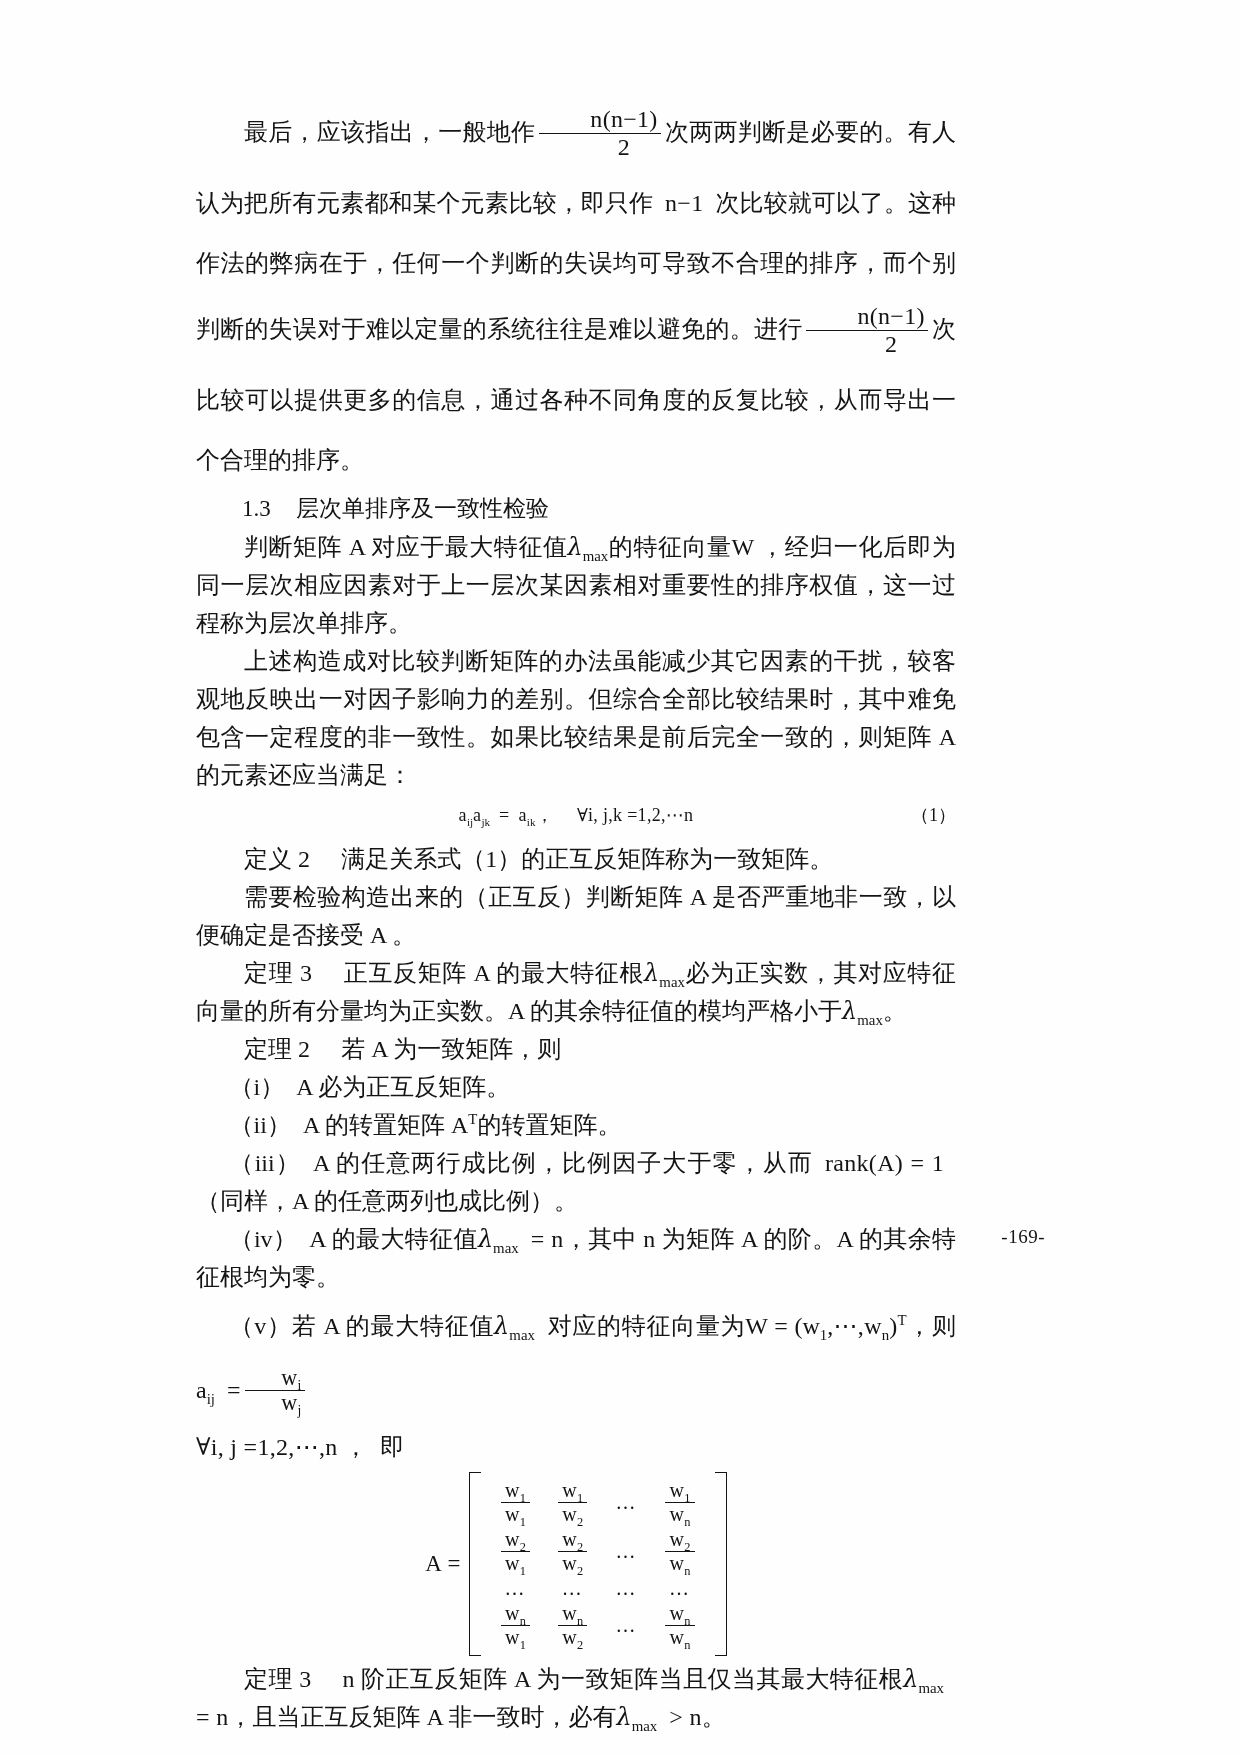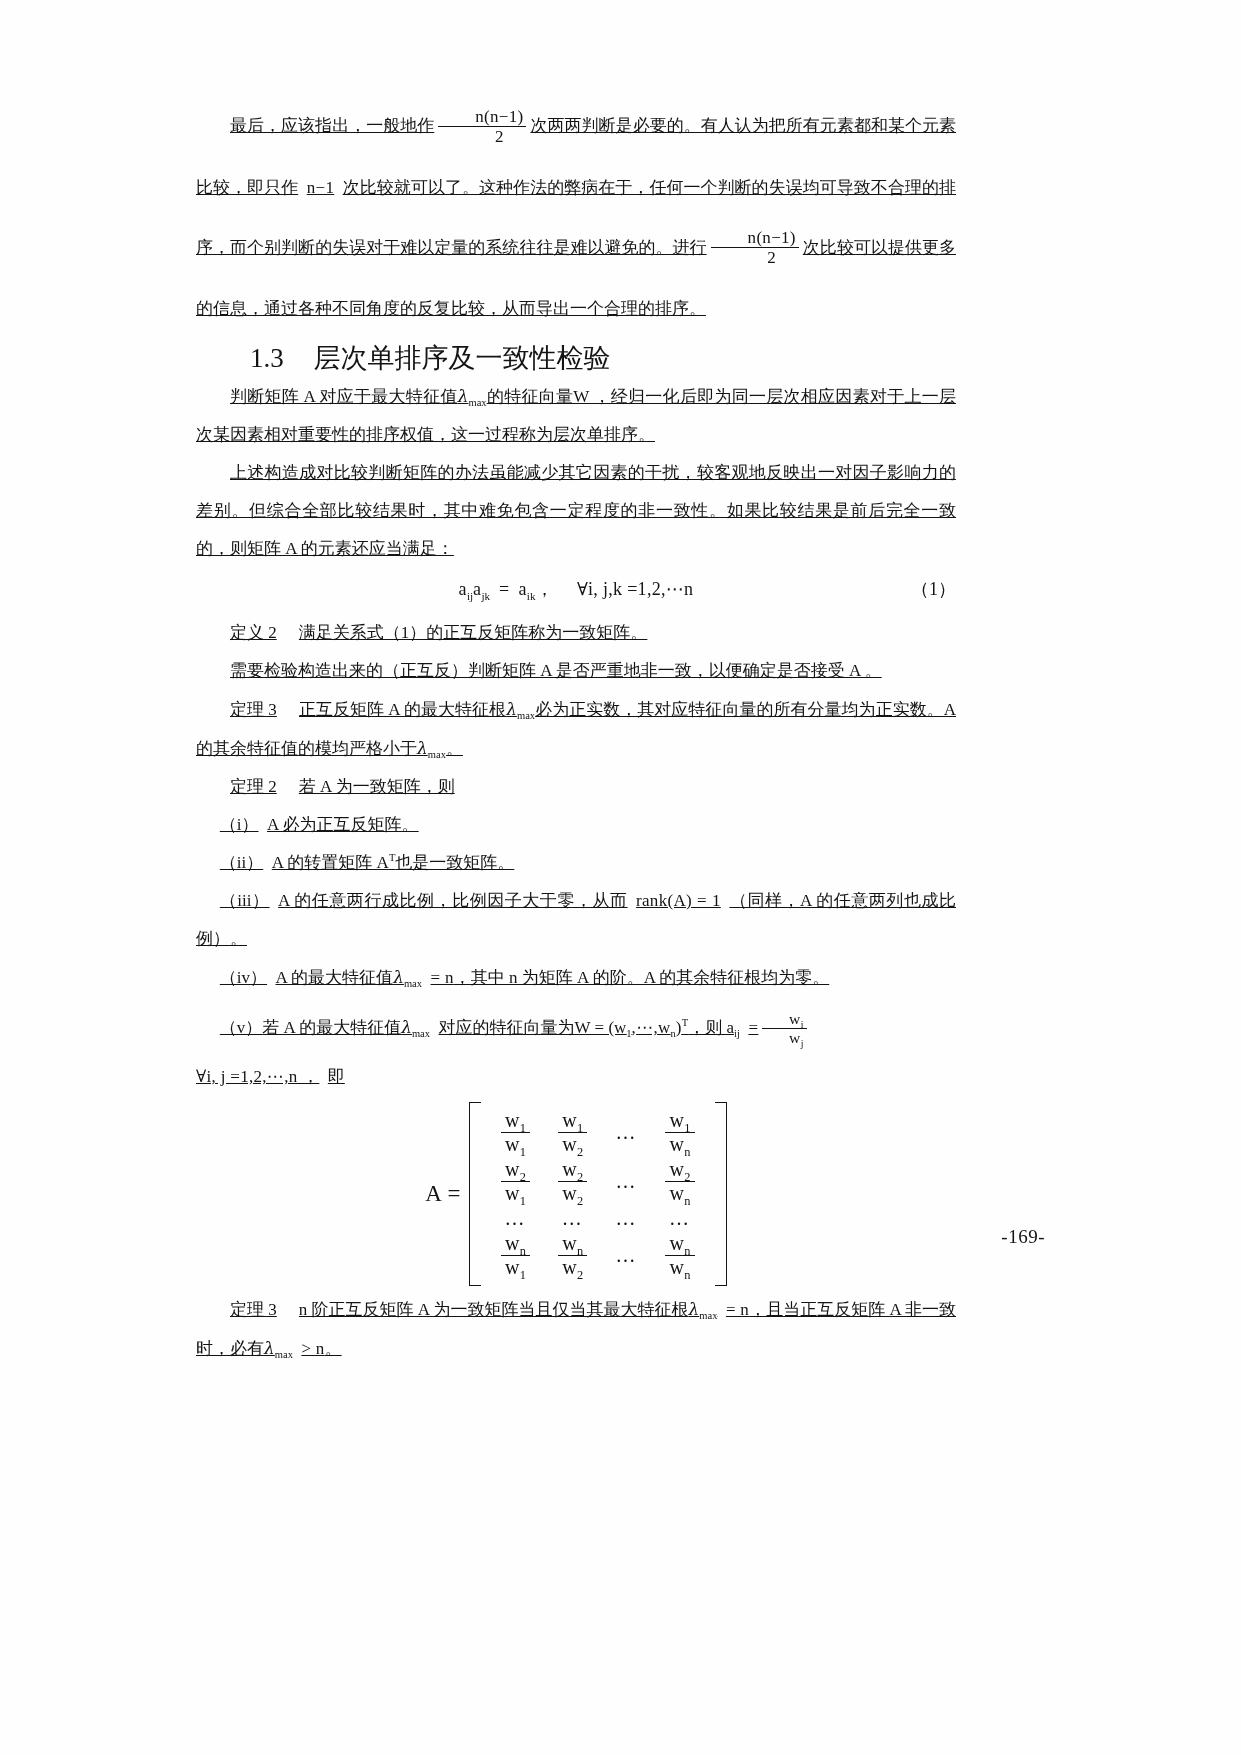--- a/index.html
+++ b/index.html
@@ -23,26 +23,25 @@
     background: #fefefe;
   }
   .content {
     position: absolute;
     left: 196px;
     top: 96px;
     width: 760px;
   }
   
   .para {
-    font-size: 17px;
+    font-size: 24px;
     line-height: 38px;
     text-align: justify;
     text-justify: inter-ideograph;
     margin: 0 0 0 0;
-    text-decoration: underline;
   }
   .para.indent { text-indent: 2em; }
   .tall { line-height: 60px; }
   .mathvar {
     font-family: "Liberation Serif", "DejaVu Serif", serif;
     font-style: normal;
     letter-spacing: .3px;
   }
   .lam { font-style: italic; font-family: "DejaVu Serif", serif; }
   sub.s, sup.s {
@@ -61,21 +60,21 @@
   }
   .frac > .num { display: block; padding: 0 3px; }
   .frac > .den {
     display: block;
     border-top: 1.6px solid #141414;
     padding: 0 3px;
   }
   .frac.small { font-size: 0.92em; }
   
   .section-head {
-    font-size: 27px;
+    font-size: 23px;
     line-height: 38px;
     text-indent: 2em;
   }
   .section-head .num { margin-right: 1.1em; }
   
   .display-eq {
     position: relative;
     font-size: 18px;
     line-height: 38px;
     text-align: center;
@@ -196,21 +195,21 @@
 
     <div class="para indent">
       <span>定理 2</span><span class="sp"></span><span>若 A 为一致矩阵，则</span>
     </div>
 
     <div class="para" style="text-indent:1.4em;">
       <span>（i）</span><span class="sp-s"></span><span>A 必为正互反矩阵。</span>
     </div>
 
     <div class="para" style="text-indent:1.4em;">
-      <span>（ii）</span><span class="sp-s"></span><span>A 的转置矩阵 A</span><sup class="s">T</sup><span>也是一致矩阵。</span>
+      <span>（ii）</span><span class="sp-s"></span><span>A 的转置矩阵 A</span><sup class="s">T</sup><span>的转置矩阵。</span>
     </div>
 
     <div class="para" style="text-indent:1.4em;">
       <span>（iii）</span><span class="sp-s"></span><span>A 的任意两行成比例，比例因子大于零，从而</span><span class="sp-s"></span><span class="mathvar">rank(A) = 1</span><span class="sp-s"></span><span>（同样，A 的任意两列也成比例）。</span>
     </div>
 
     <div class="para" style="text-indent:1.4em;">
       <span>（iv）</span><span class="sp-s"></span><span>A 的最大特征值</span><span class="lam">λ</span><sub class="s">max</sub><span class="sp-s"></span><span class="mathvar">= n</span><span>，其中 n 为矩阵 A 的阶。A 的其余特征根均为零。</span>
     </div>
 

